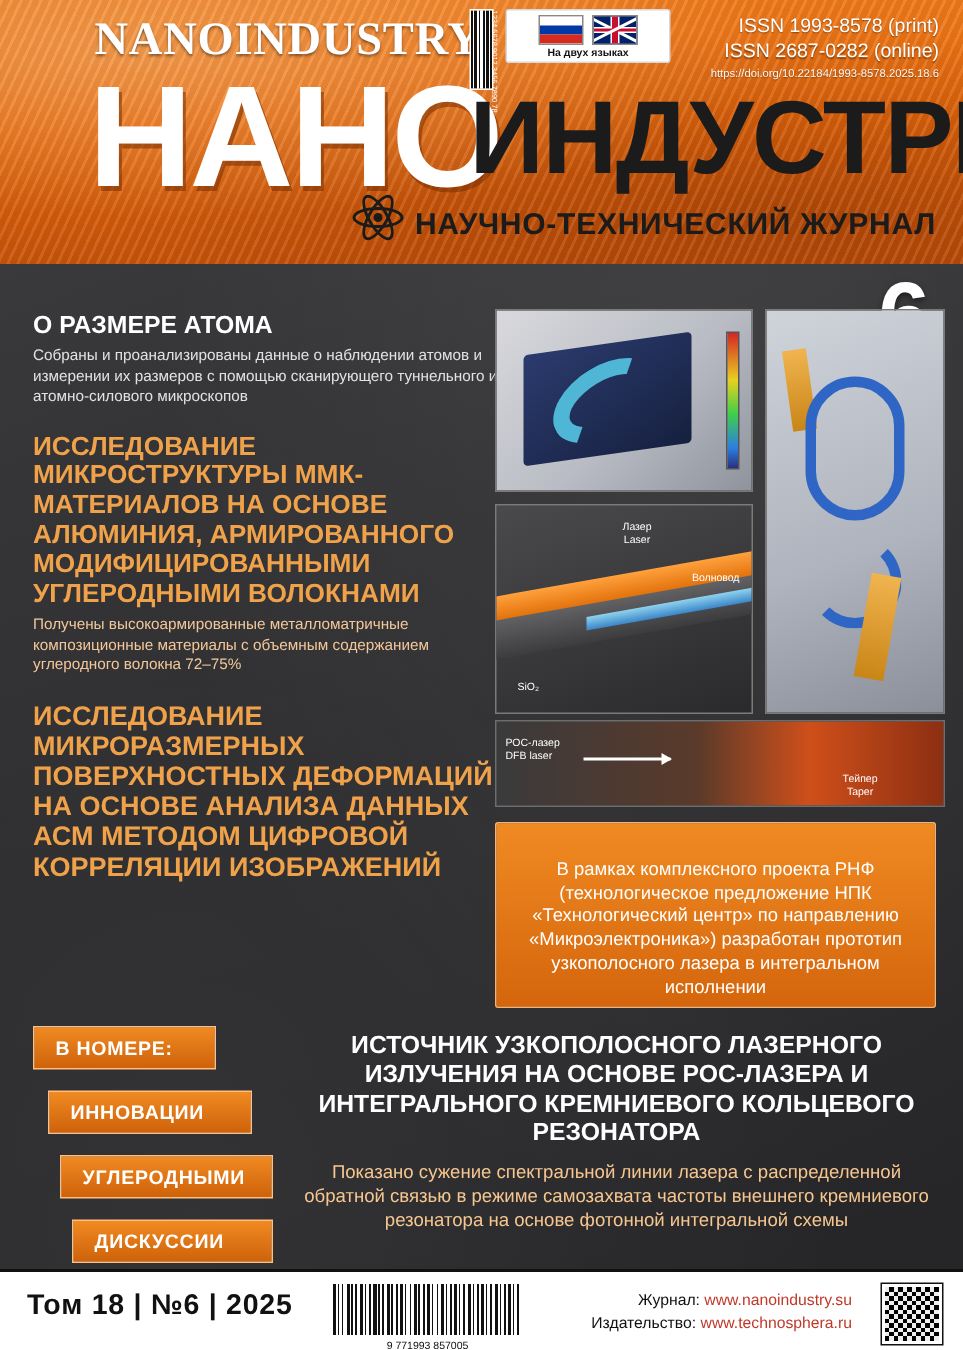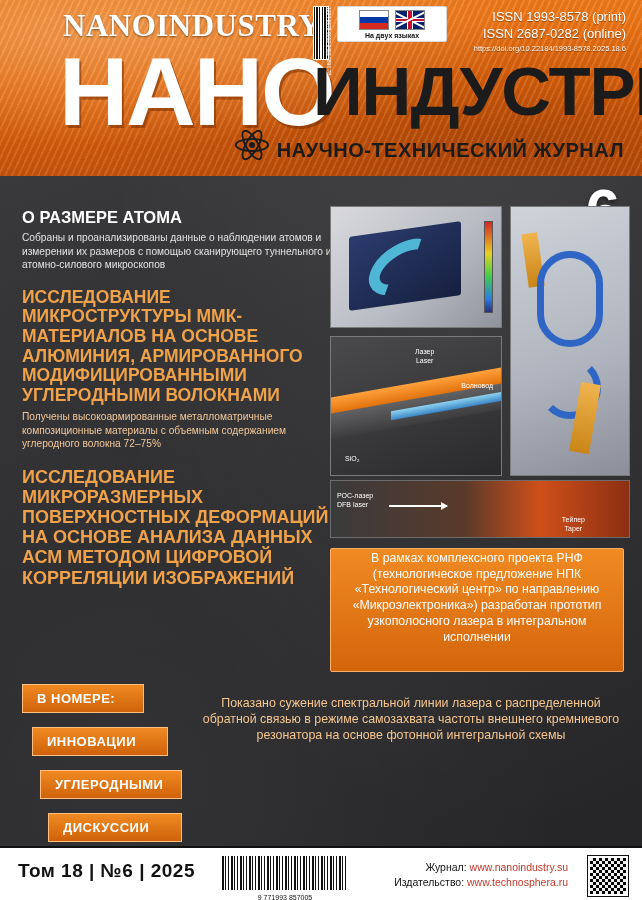--- a/index.html
+++ b/index.html
@@ -266,21 +266,21 @@
   .img-d .arrow { position:absolute; left:58px; top:24px; width:58px; height:2px; background:#fff; }
   .img-d .arrow:after { content:""; position:absolute; right:-1px; top:-3px; border-left:7px solid #fff; border-top:4px solid transparent; border-bottom:4px solid transparent; }
 
   
   .rnf-box {
     position: absolute; left: 330px; top: 372px;
     width: 294px; height: 124px;
     background: linear-gradient(180deg,#f08a22,#d4650c);
     border: 1px solid #ffb066;
     border-radius: 2px;
-    padding: 2px 10px;
+    padding: 23px 10px;
     color: #fff;
     text-align: center;
     font-size: 12.3px;
     line-height: 1.28;
   }
 
   
   .tags { position: absolute; left: 22px; top: 508px; width: 170px; }
   .tag {
     position: relative;
@@ -461,20 +461,21 @@
     <div class="rnf-box">В рамках комплексного проекта РНФ (технологическое предложение НПК «Технологический центр» по направлению «Микроэлектроника») разработан прототип узкополосного лазера в интегральном исполнении</div>
 
     <div class="tags">
       <div class="tag t-0">В НОМЕРЕ:</div>
       <div class="tag t-1">ИННОВАЦИИ</div>
       <div class="tag t-2">УГЛЕРОДНЫМИ</div>
       <div class="tag t-3">ДИСКУССИИ</div>
     </div>
 
     <div class="feature">
+      <div class="f-title">ИСТОЧНИК УЗКОПОЛОСНОГО ЛАЗЕРНОГО ИЗЛУЧЕНИЯ НА ОСНОВЕ РОС-ЛАЗЕРА И ИНТЕГРАЛЬНОГО КРЕМНИЕВОГО КОЛЬЦЕВОГО РЕЗОНАТОРА</div>
       <div class="f-desc">Показано сужение спектральной линии лазера с распределенной обратной связью в режиме самозахвата частоты внешнего кремниевого резонатора на основе фотонной интегральной схемы</div>
     </div>
 
   </div>
 
   <div class="footer">
     <div class="vol">Том 18 | №6 | 2025</div>
 
     <div class="barcode-h">
       <div class="digits">9 771993 857005</div>

